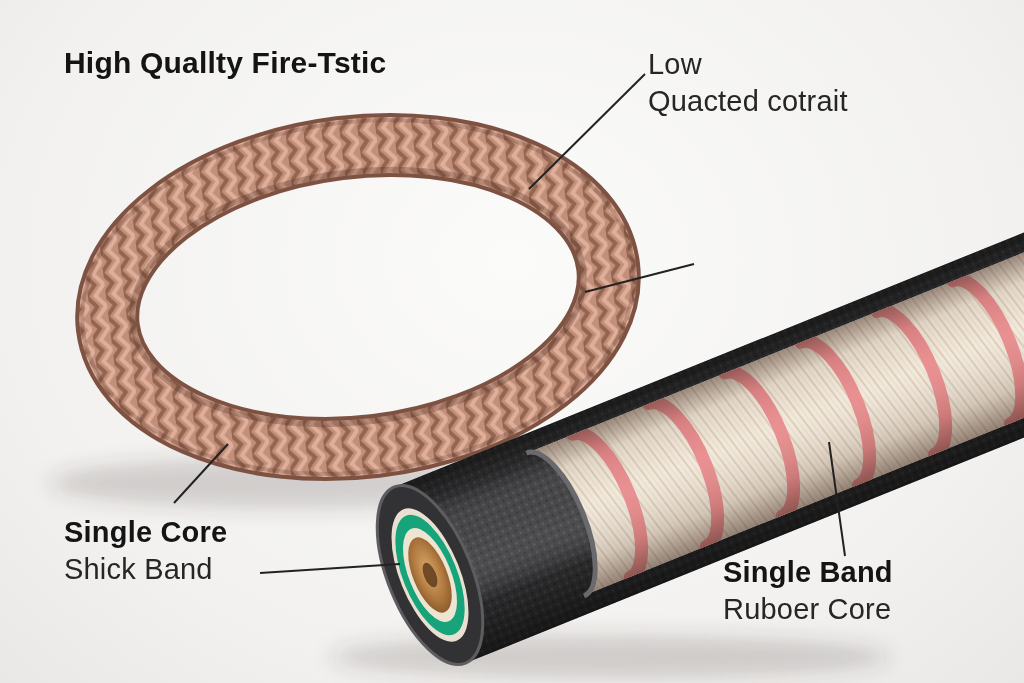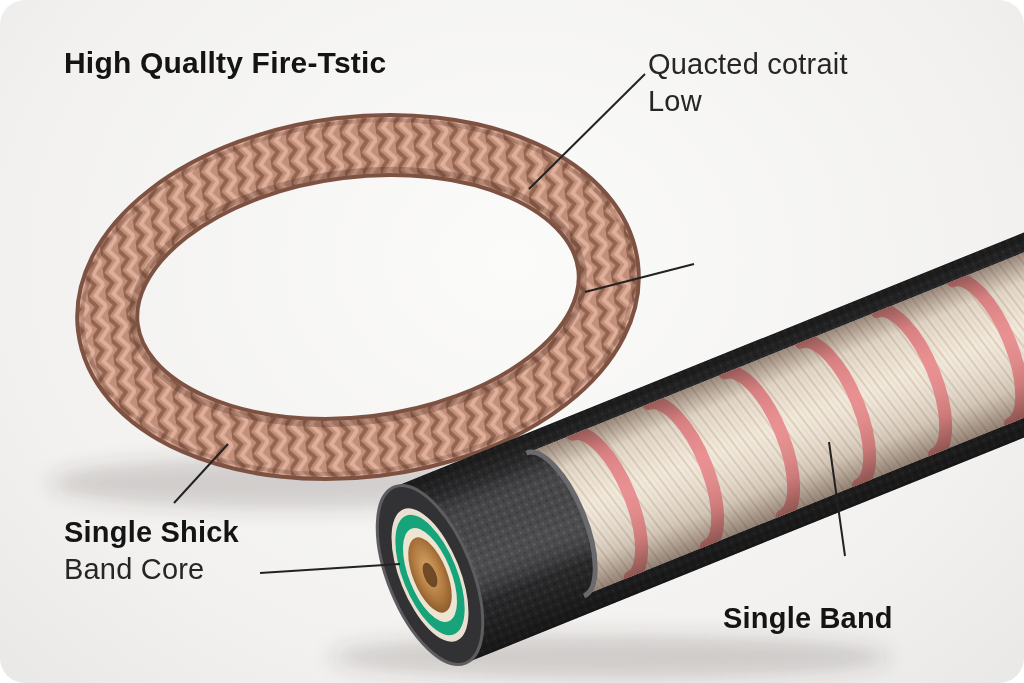--- a/index.html
+++ b/index.html
@@ -2,21 +2,20 @@
 <html><head>
 <meta charset="utf-8">
 <style>
   html,body{margin:0;padding:0;background:#ffffff;}
   .stage{
     position:relative;
     width:1024px;height:683px;
     overflow:hidden;
     background:radial-gradient(ellipse at 50% 38%, #fbfbfa 0%, #f2f1ef 70%, #e9e8e6 100%);
     font-family:"Liberation Sans","DejaVu Sans",sans-serif;
-    border-radius:25px;
   }
   .art{position:absolute;left:0;top:0;}
   .label{
     position:absolute;
     color:#262626;
     font-size:29px;
     line-height:37px;
     letter-spacing:0.2px;
     white-space:nowrap;
   }
@@ -130,27 +129,28 @@
       <line x1="260" y1="573" x2="400" y2="564"></line>
       <line x1="845" y1="556" x2="829" y2="442"></line>
     </g>
   </svg>
 
   <div class="label title bold" style="left:64px;top:44px;">
     <span class="ln">High Quallty Fire-Tstic</span>
   </div>
 
   <div class="label" style="left:648px;top:46px;">
+    <span class="ln">Low</span>
     <span class="ln">Quacted cotrait</span>
-    <span class="ln">Low</span>
   </div>
 
 
   <div class="label" style="left:64px;top:514px;">
-    <span class="ln bold">Single Shick</span>
-    <span class="ln">Band Core</span>
+    <span class="ln bold">Single Core</span>
+    <span class="ln">Shick Band</span>
   </div>
 
-  <div class="label" style="left:723px;top:600px;">
+  <div class="label" style="left:723px;top:554px;">
     <span class="ln bold">Single Band</span>
+    <span class="ln">Ruboer Core</span>
   </div>
 
 </div>
 
 </body></html>

